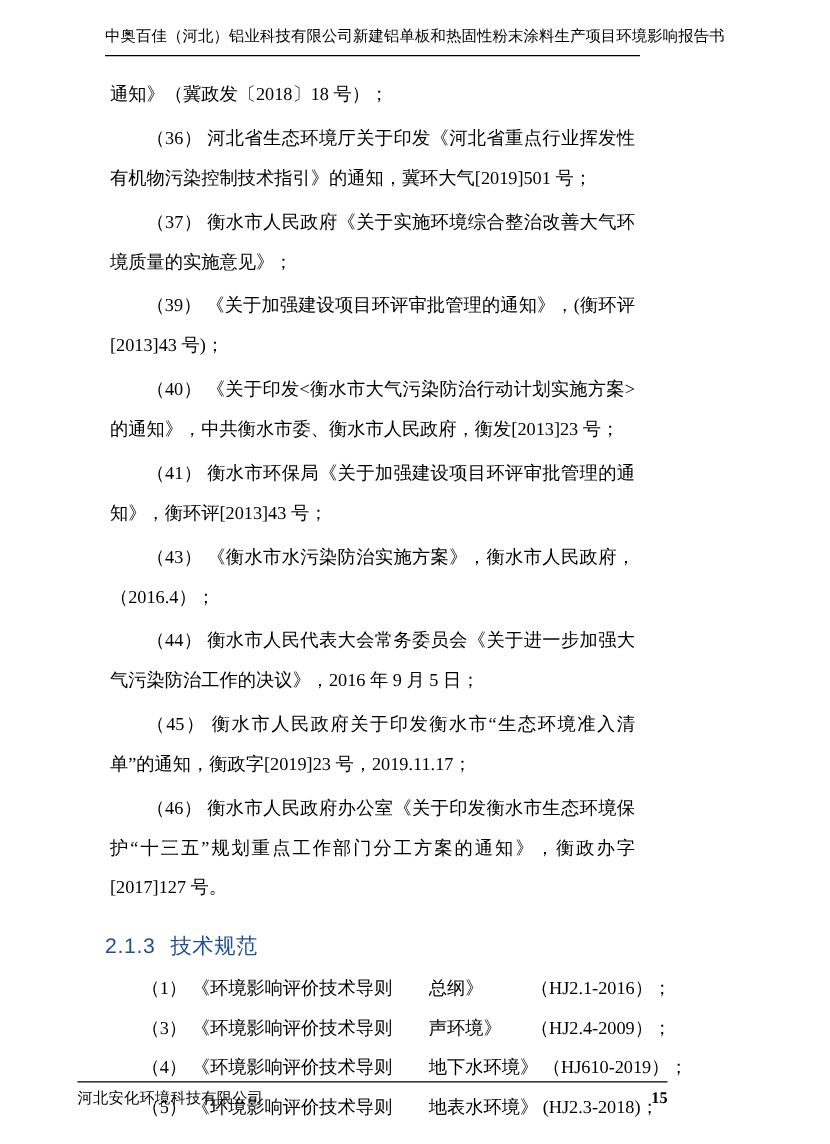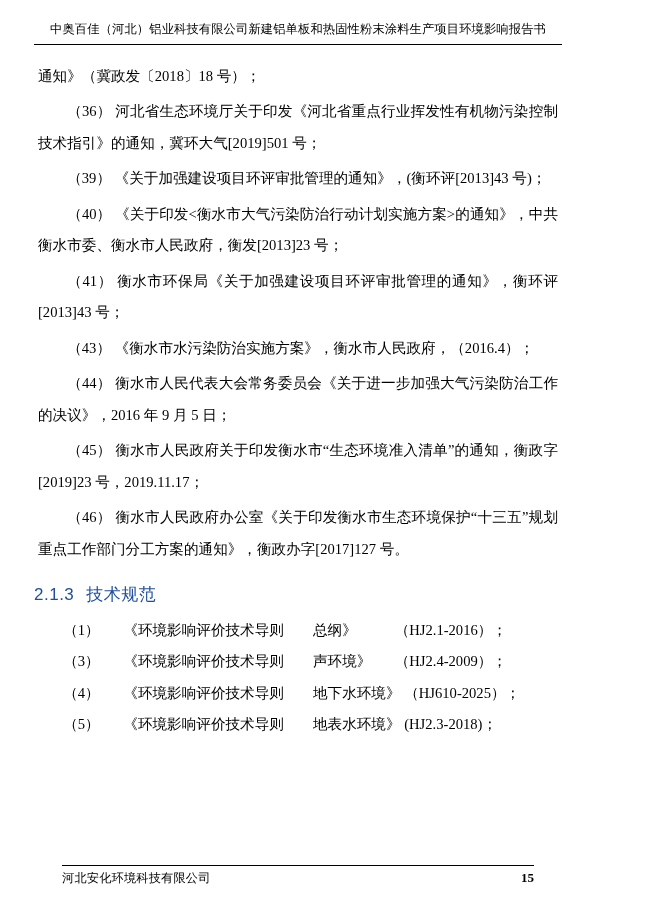--- a/index.html
+++ b/index.html
@@ -13,21 +13,21 @@
     font-family: "Liberation Serif", "DejaVu Serif", serif;
     color: #000000;
     position: relative;
     overflow: hidden;
   }
   .page {
     position: relative;
     width: 596px;
     height: 915px;
     box-sizing: border-box;
-    padding: 0 34px;
+    padding: 0 84px;
   }
   
   .header {
     padding-top: 22px;
     text-align: center;
     font-size: 12.3px;
     letter-spacing: 0.1px;
     line-height: 1.3;
     white-space: nowrap;
   }
@@ -69,21 +69,20 @@
     white-space: nowrap;
   }
   .std-line .lead {
     display: inline-block;
     text-indent: 0;
     padding-left: 2em;
   }
   .std-line .title {
     display: inline-block;
     min-width: 186px;
-    margin-left: 20px;
   }
   .std-line .env {
     display: inline-block;
     min-width: 78px;
   }
   
   .footer {
     position: absolute;
     left: 62px;
     right: 62px;
@@ -115,20 +114,21 @@
 
   <div class="header">
     <div>中奥百佳（河北）铝业科技有限公司新建铝单板和热固性粉末涂料生产项目环境影响报告书</div>
     <div class="header-rule"></div>
   </div>
 
   <div class="content">
 
     <p class="para">通知》（冀政发〔2018〕18 号）；</p>
     <p class="para indent">（36） 河北省生态环境厅关于印发《河北省重点行业挥发性有机物污染控制技术指引》的通知，冀环大气[2019]501 号；</p>
+    <p class="para indent">（37） 衡水市人民政府《关于实施环境综合整治改善大气环境质量的实施意见》；</p>
     <p class="para indent">（39） 《关于加强建设项目环评审批管理的通知》，(衡环评[2013]43 号)；</p>
     <p class="para indent">（40） 《关于印发&lt;衡水市大气污染防治行动计划实施方案&gt;的通知》，中共衡水市委、衡水市人民政府，衡发[2013]23 号；</p>
     <p class="para indent">（41） 衡水市环保局《关于加强建设项目环评审批管理的通知》，衡环评[2013]43 号；</p>
     <p class="para indent">（43） 《衡水市水污染防治实施方案》，衡水市人民政府，（2016.4）；</p>
     <p class="para indent">（44） 衡水市人民代表大会常务委员会《关于进一步加强大气污染防治工作的决议》，2016 年 9 月 5 日；</p>
     <p class="para indent">（45） 衡水市人民政府关于印发衡水市“生态环境准入清单”的通知，衡政字[2019]23 号，2019.11.17；</p>
     <p class="para indent">（46） 衡水市人民政府办公室《关于印发衡水市生态环境保护“十三五”规划重点工作部门分工方案的通知》，衡政办字[2017]127 号。</p>
 
     <div class="section-heading">
       <span class="num">2.1.3</span><span>技术规范</span>
@@ -143,21 +143,21 @@
     <p class="std-line">
       <span class="lead">（3）</span>
       <span class="title">《环境影响评价技术导则</span>
       <span class="env">声环境》</span>
       <span>（HJ2.4-2009）；</span>
     </p>
     <p class="std-line">
       <span class="lead">（4）</span>
       <span class="title">《环境影响评价技术导则</span>
       <span class="env">地下水环境》</span>
-      <span>（HJ610-2025）；</span>
+      <span>（HJ610-2019）；</span>
     </p>
     <p class="std-line">
       <span class="lead">（5）</span>
       <span class="title">《环境影响评价技术导则</span>
       <span class="env">地表水环境》</span>
       <span>(HJ2.3-2018)；</span>
     </p>
 
   </div>
 

